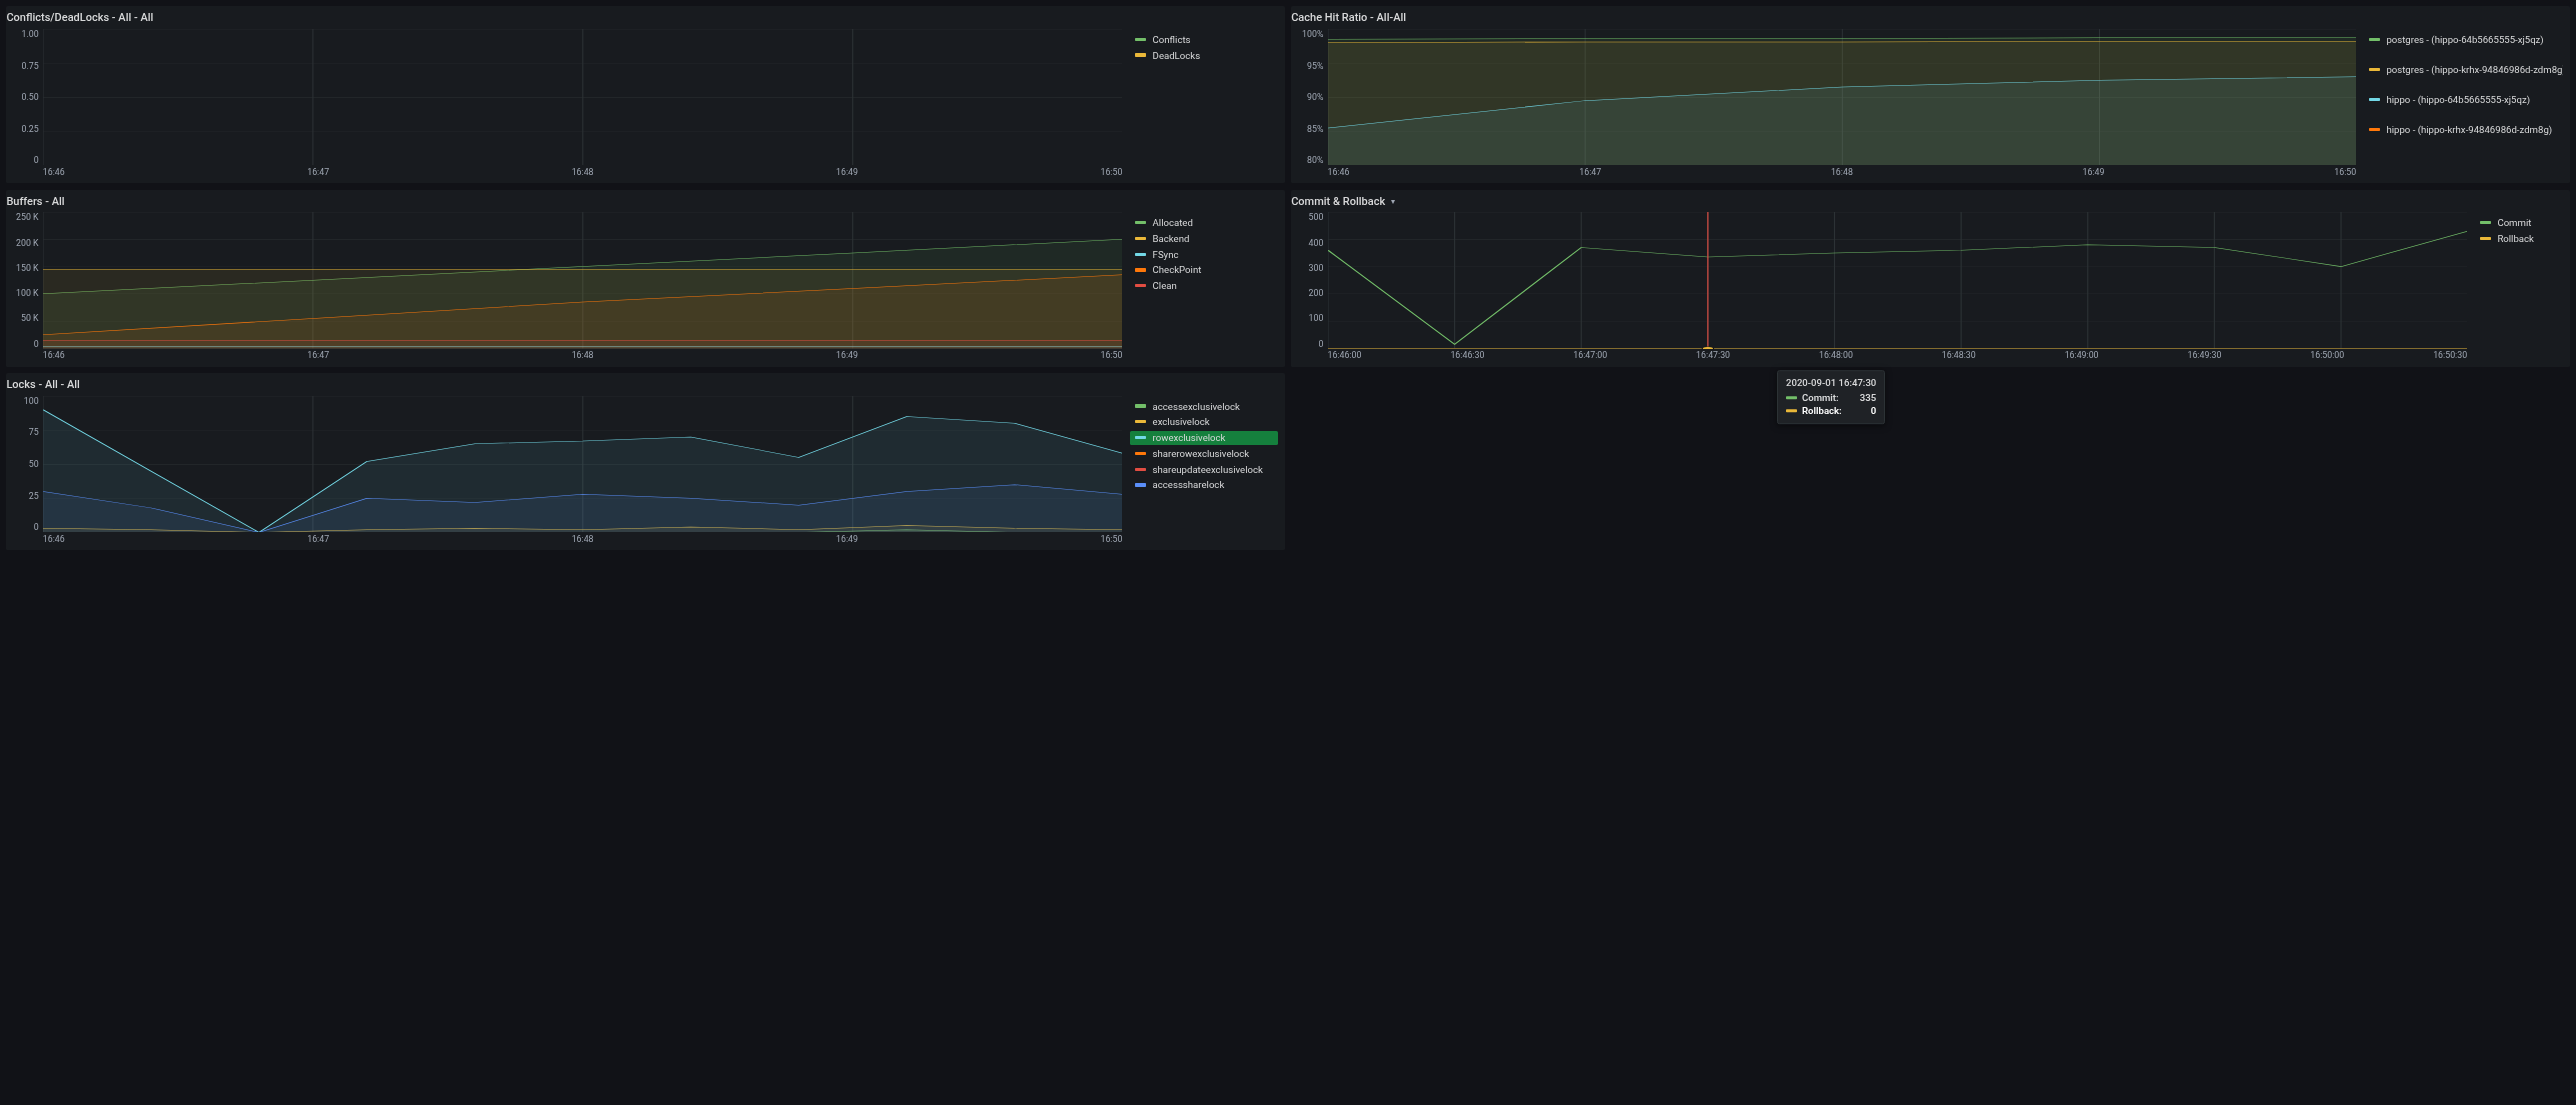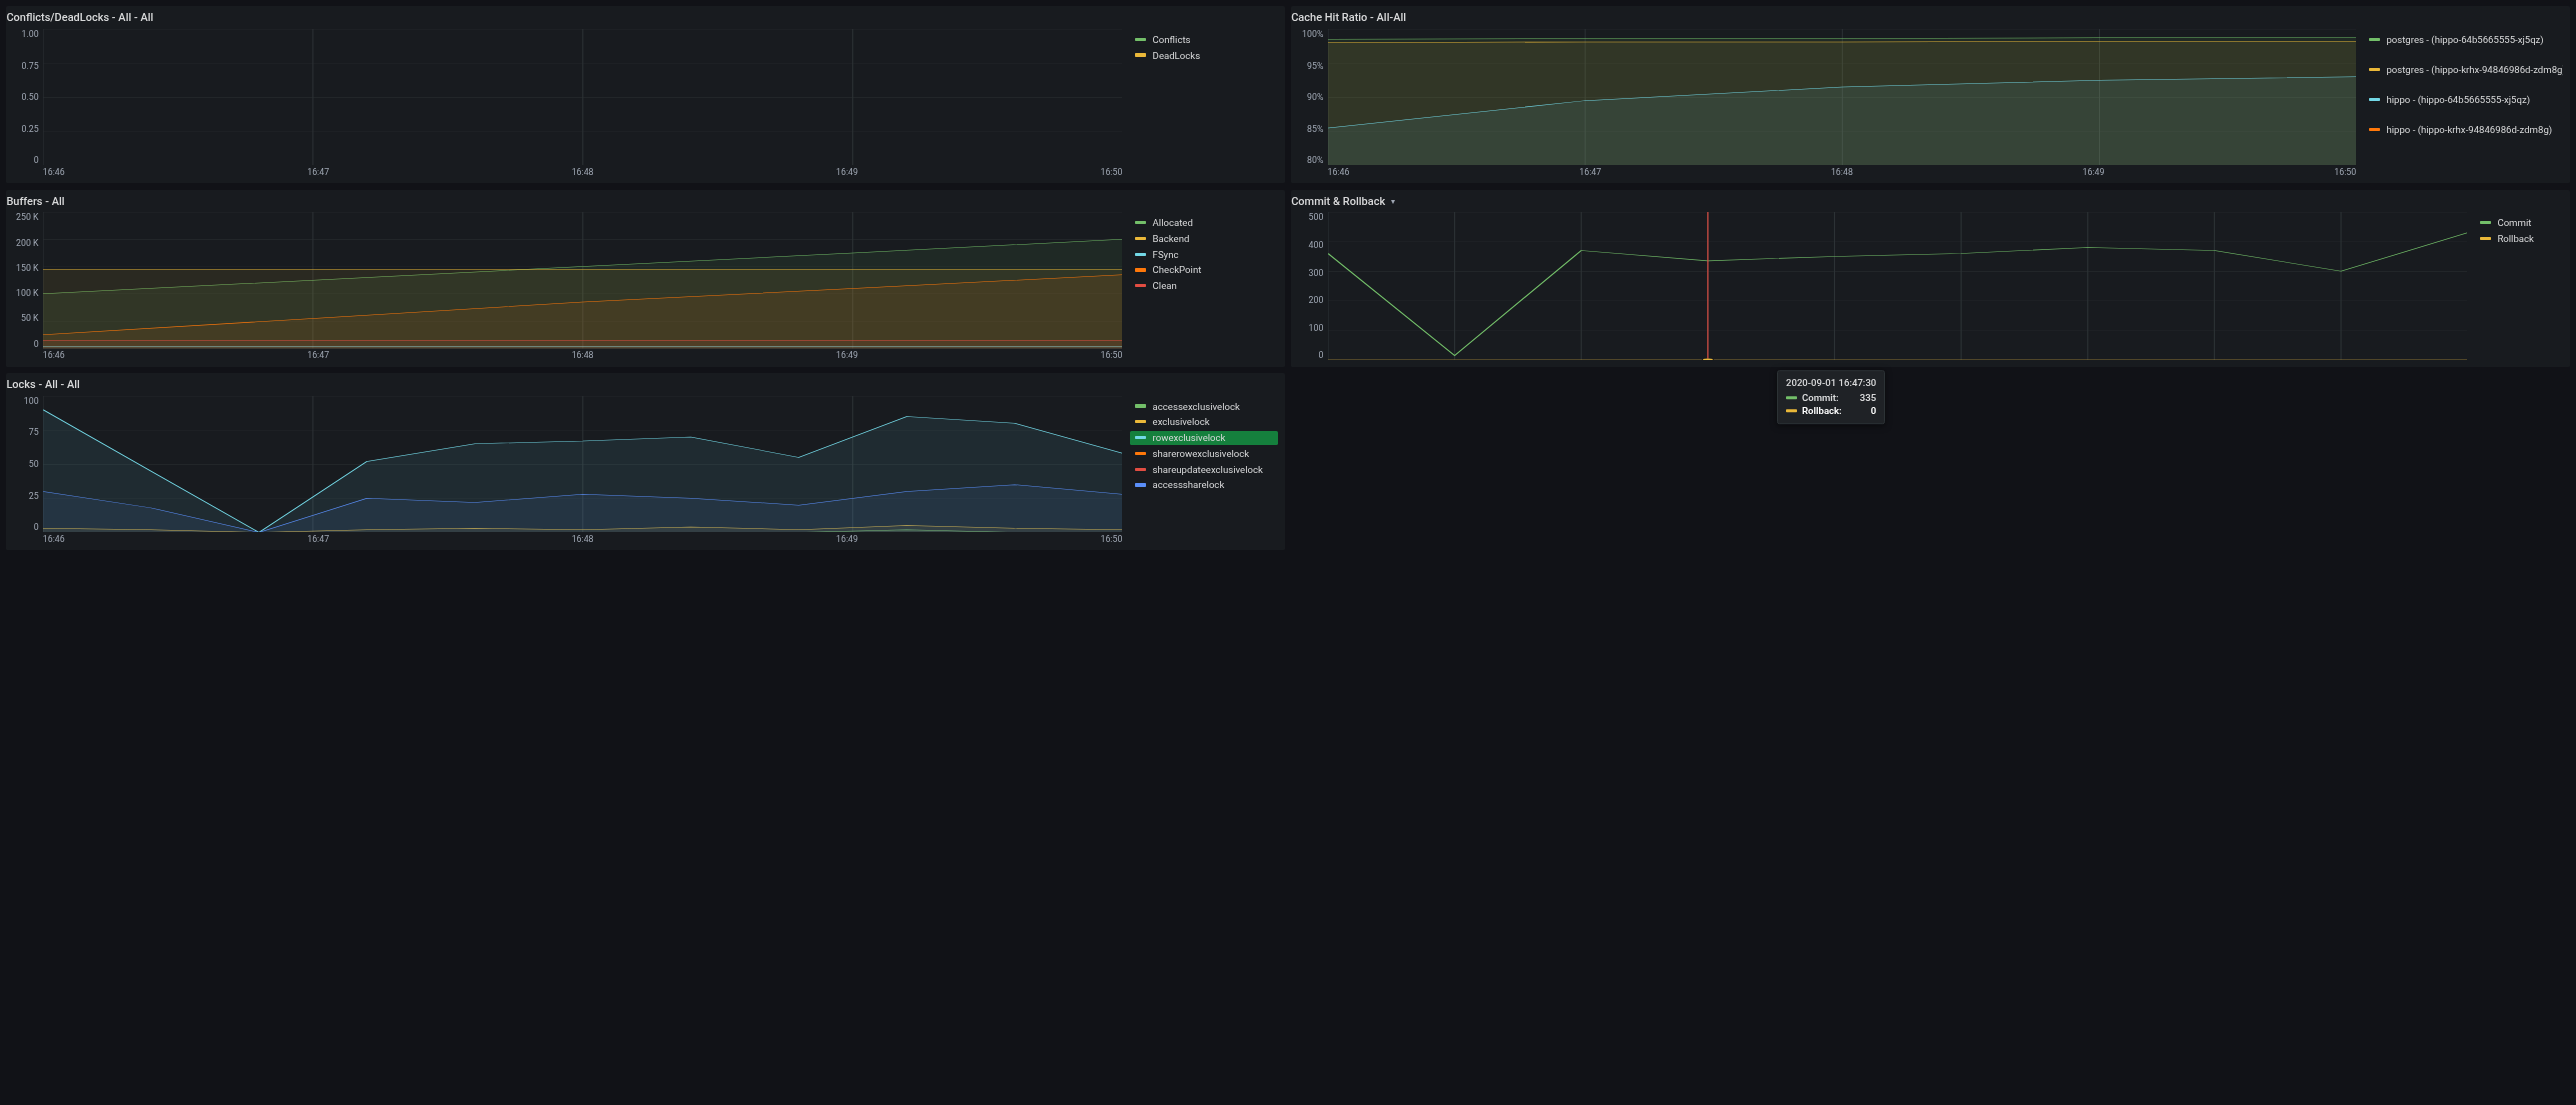--- a/index.html
+++ b/index.html
@@ -369,20 +369,32 @@
                 <line x1="777.7777777777778" x2="777.7777777777778" y1="0" y2="400" class="gridline"></line>
                 <line x1="888.8888888888888" x2="888.8888888888888" y1="0" y2="400" class="gridline"></line>
                 <line x1="1000" x2="1000" y1="0" y2="400" class="gridline"></line>
                 <path d="M0 112 L111.1111111111111 388 L222.2222222222222 104 L333.3333333333333 132 L444.4444444444444 120 L555.5555555555555 112 L666.6666666666666 96 L777.7777777777778 104 L888.8888888888888 160 L1000 56" stroke="#73bf69" class="series-line"></path>
                 <path d="M0 400 L111.1111111111111 400 L222.2222222222222 400 L333.3333333333333 400 L444.4444444444444 400 L555.5555555555555 400 L666.6666666666666 400 L777.7777777777778 400 L888.8888888888888 400 L1000 400" stroke="#eab839" class="series-line"></path>
                 <line x1="333.3333333333333" x2="333.3333333333333" y1="0" y2="400" class="hover-line"></line>
                 <circle cx="333.3333333333333" cy="400" r="5" class="hover-dot"></circle>
               </svg>
             </div>
         </div>
+        <div class="x-axis" id="xaxis-commit">
+            <span>16:46:00</span>
+            <span>16:46:30</span>
+            <span>16:47:00</span>
+            <span>16:47:30</span>
+            <span>16:48:00</span>
+            <span>16:48:30</span>
+            <span>16:49:00</span>
+            <span>16:49:30</span>
+            <span>16:50:00</span>
+            <span>16:50:30</span>
+          </div>
       </div>
       <div class="legend" id="legend-commit" style="width:96px;">
           <div class="legend-item">
             <span class="swatch" style="background: rgb(115, 191, 105);"></span>
             <span>Commit</span>
           </div>
           <div class="legend-item">
             <span class="swatch" style="background: rgb(234, 184, 57);"></span>
             <span>Rollback</span>
           </div>

